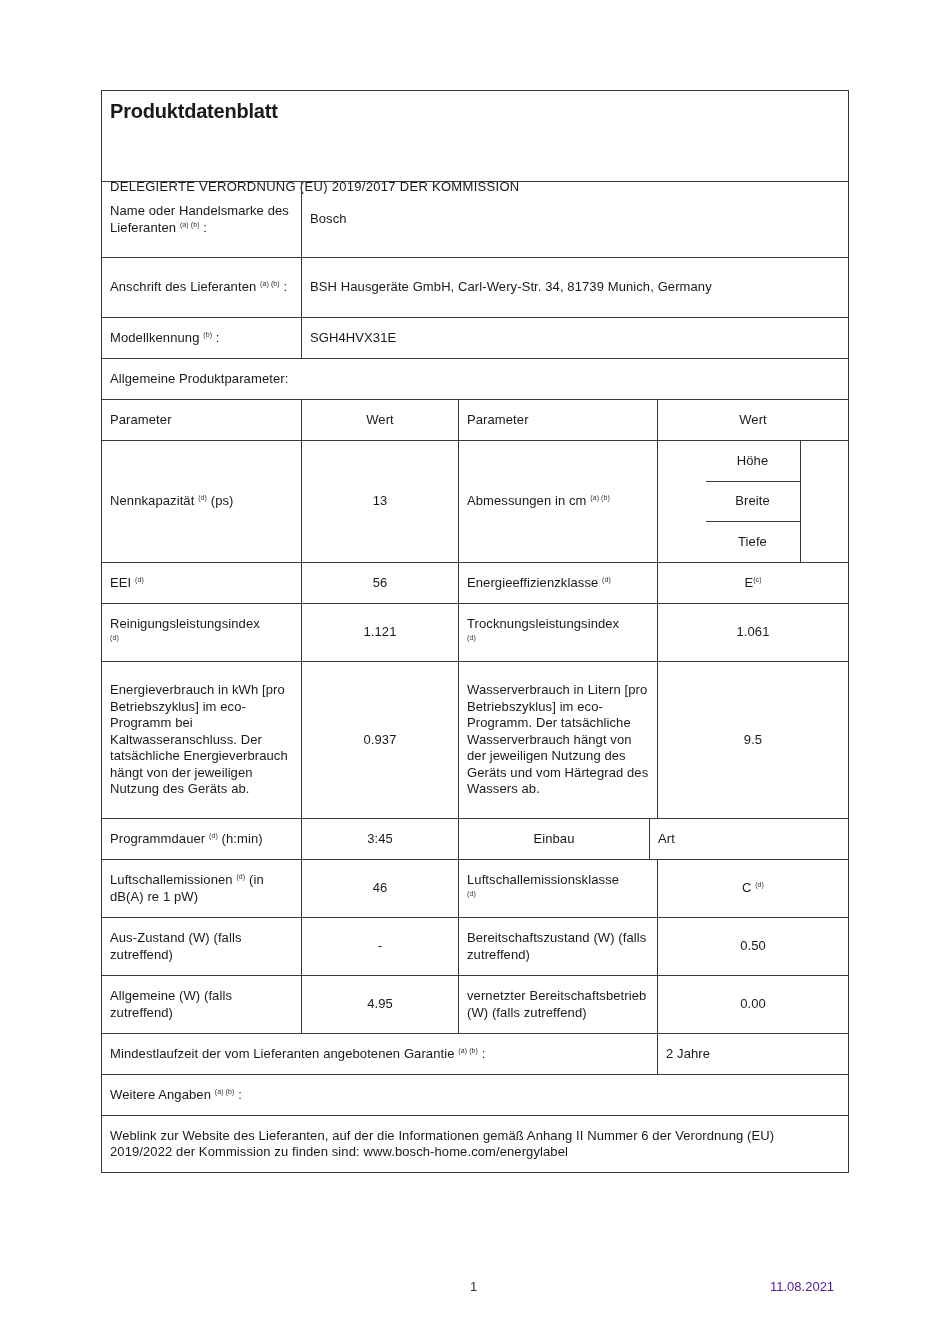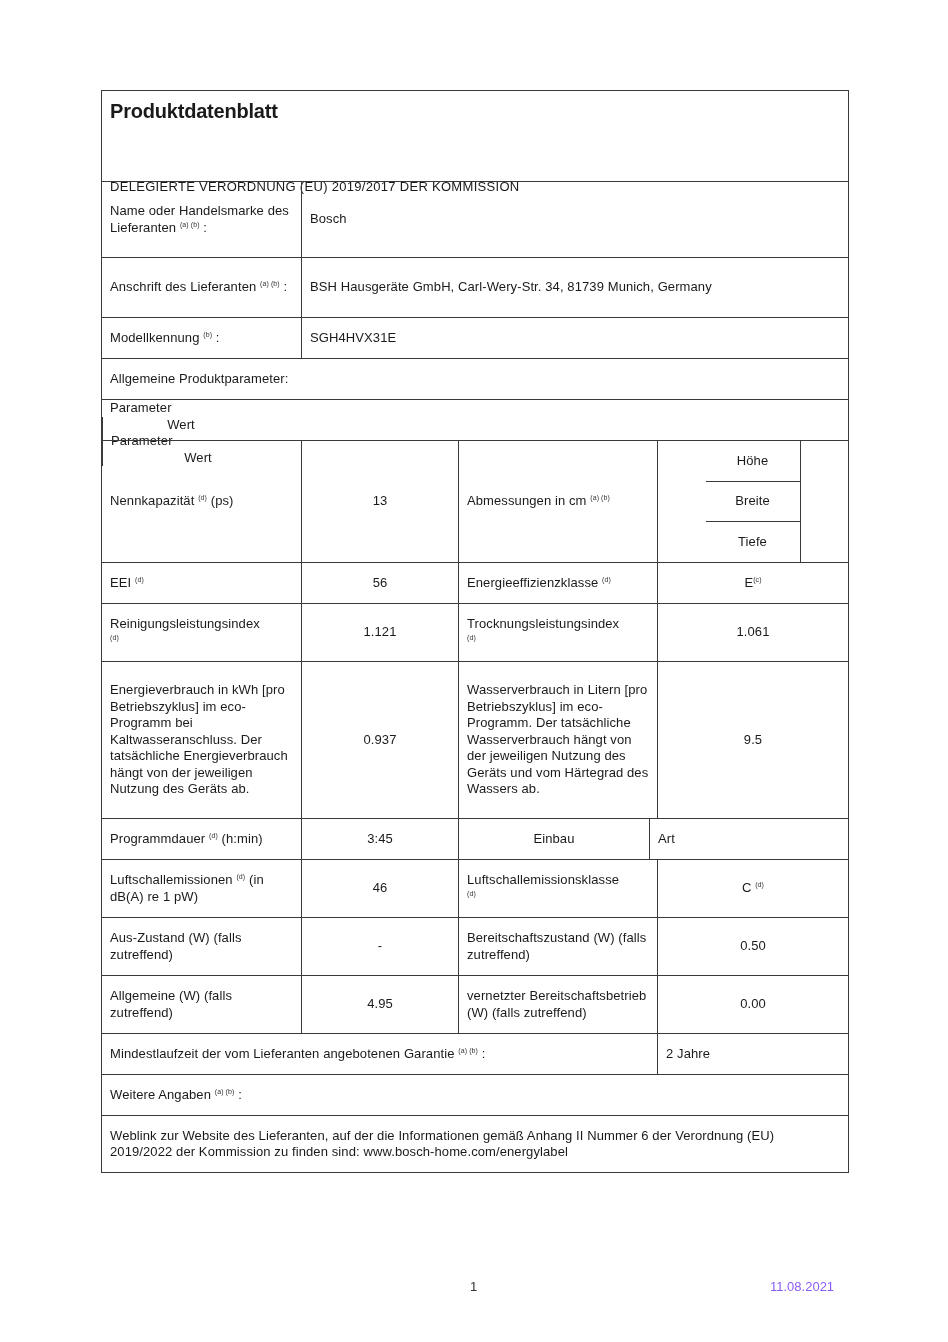--- a/index.html
+++ b/index.html
@@ -21,21 +21,21 @@
   .c4 { width: 191px; }
   .c234 { width: 547px; }
   .c123 { width: 555px; }
   .full { width: 100%; }
   .dims { display: flex; flex-direction: column; padding: 0; }
   .dims .dim-row { display: flex; flex: 1; }
   .dims .dim-row + .dim-row { border-top: 1.5px solid #3a3a3a; }
   .dims .dim-label { width: 94px; display: flex; align-items: center; justify-content: center; font-size: 13px; }
   .dims .dim-value { flex: 1; border-left: 1.5px solid #3a3a3a; }
   .footer-page { position: absolute; left: 470px; top: 1279px; font-size: 13px; color: #333; }
-  .footer-date { position: absolute; left: 770px; top: 1279px; font-size: 13px; color: #8b5cf6; }
+  .footer-date { position: absolute; left: 770px; top: 1279px; font-size: 13px; color: #4c1d95; }
 </style>
 </head>
 <body>
 
 <div class="page">
   <div class="sheet">
 
     <div class="row first" style="height:90px;">
       <div class="cell title-block">
         <div class="doc-title">Produktdatenblatt</div>
@@ -61,21 +61,21 @@
       <div class="cell c1">
         <span><span>Modellkennung</span> <sup>(b)</sup> <span>:</span></span>
       </div>
       <div class="cell c234">SGH4HVX31E</div>
     </div>
 
     <div class="row" style="height:41px;">
       <div class="cell full">Allgemeine Produktparameter:</div>
     </div>
 
-    <div class="row" style="height:41px;flex-direction:column;">
+    <div class="row" style="height:41px;">
       <div class="cell c1">Parameter</div>
       <div class="cell c2 center">Wert</div>
       <div class="cell c3">Parameter</div>
       <div class="cell c4 center">Wert</div>
     </div>
 
     <div class="row" style="height:122px;">
       <div class="cell c1">
         <span><span>Nennkapazität</span> <sup>(d)</sup> <span>(ps)</span></span>
       </div>

